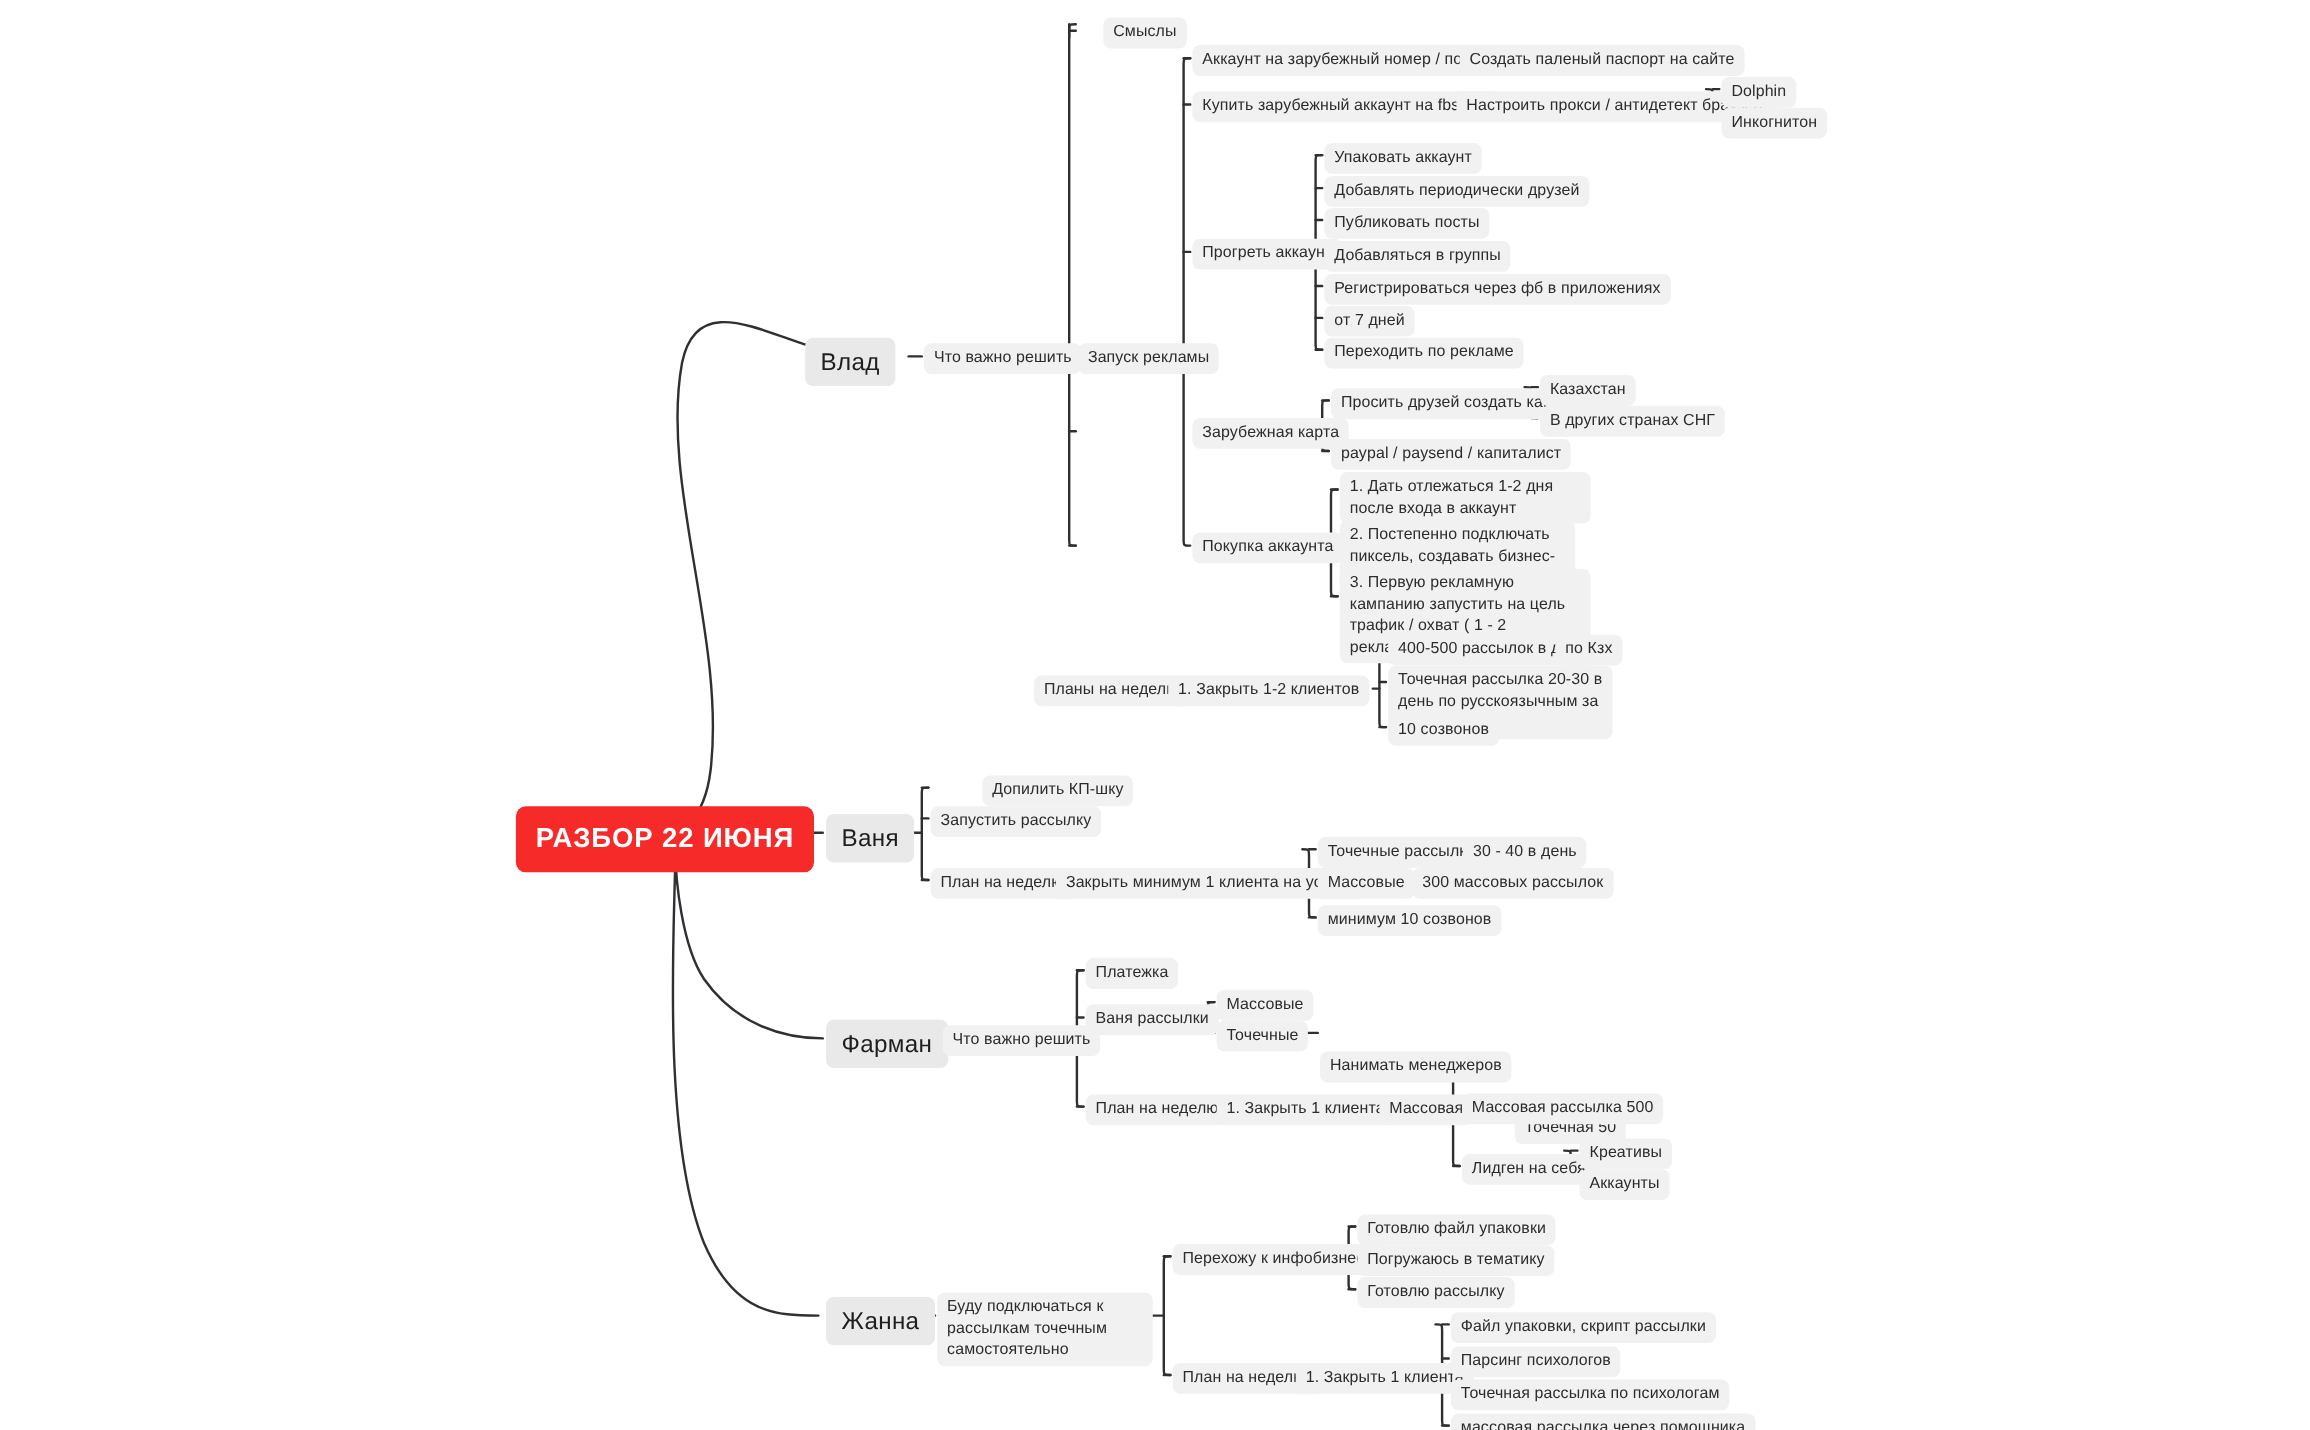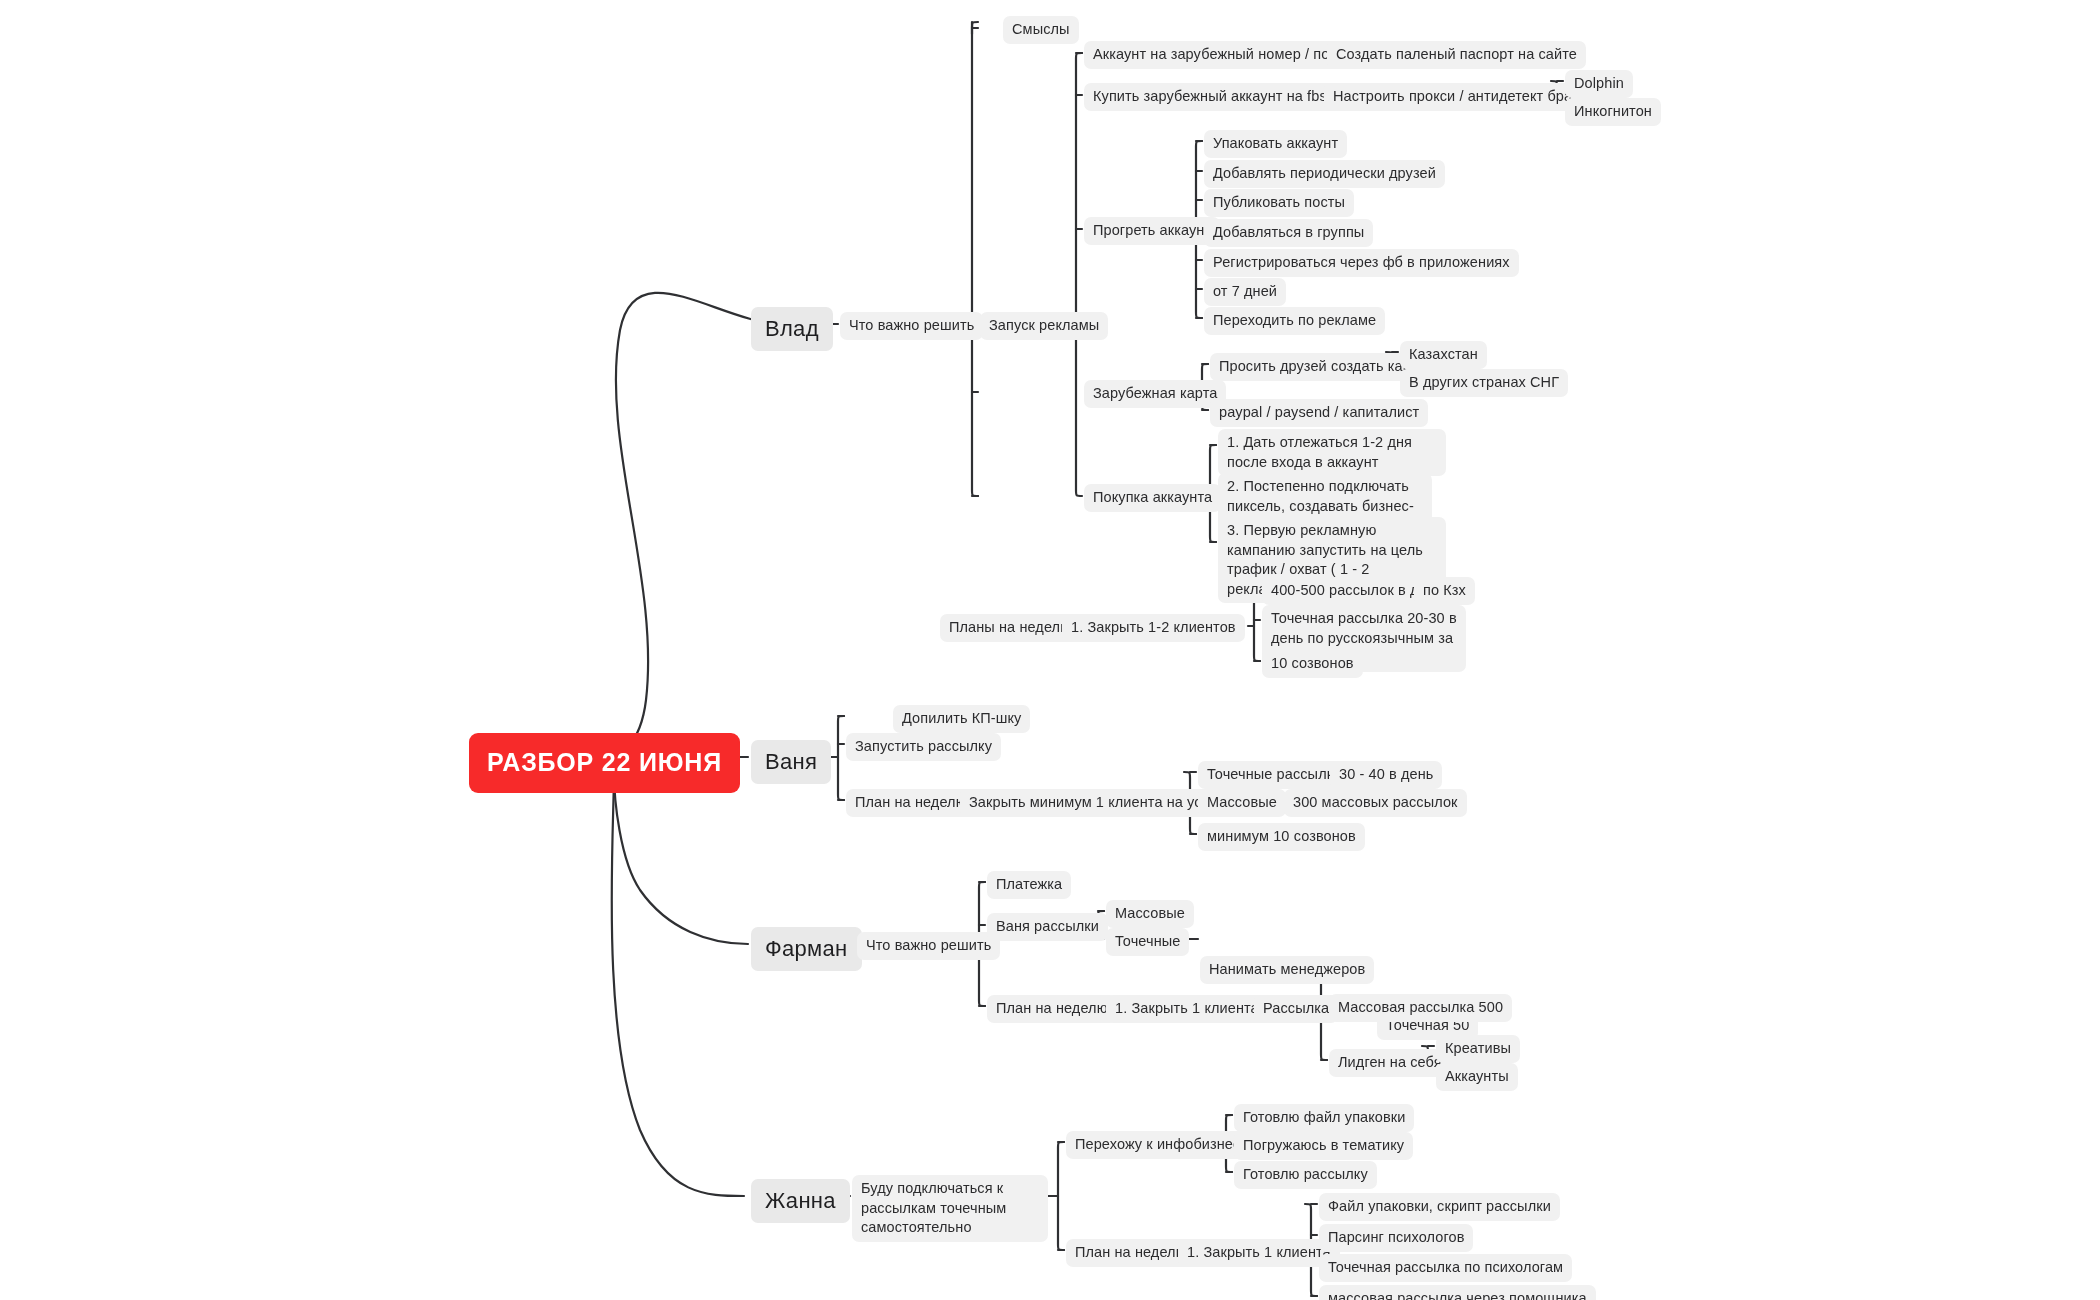--- a/index.html
+++ b/index.html
@@ -181,21 +181,21 @@
     <path d="M 1305 1204 C 1311 1204 1311 1204 1311 1210 L 1311 1290 C 1311 1296 1311 1296 1317 1296"></path>
     <path d="M 1305 1250 L 1311 1250"></path>
     <path d="M 1311 1204 L 1317 1204"></path>
     <path d="M 1311 1235 L 1317 1235"></path>
     <path d="M 1311 1265 L 1317 1265"></path>
     <path d="M 1311 1296 L 1317 1296"></path>
   </svg>
 
   <div class="node root" style="left:469px;top:733px;">РАЗБОР 22 ИЮНЯ</div>
 
-  <div class="node person" style="left:751px;top:307px;text-align:center;">Влад</div>
+  <div class="node person" style="left:732px;top:307px;text-align:center;">Влад</div>
   <div class="node person" style="left:751px;top:740px;">Ваня</div>
   <div class="node person" style="left:751px;top:927px;">Фарман</div>
   <div class="node person" style="left:751px;top:1179px;">Жанна</div>
 
   <div class="node" style="left:840px;top:312px;">Что важно решить</div>
   <div class="node" style="left:940px;top:614px;">Планы на неделю</div>
 
   <div class="node" style="left:980px;top:16px;margin-left:23px;">Смыслы</div>
   <div class="node" style="left:980px;top:312px;">Запуск рекламы</div>
   <div class="node" style="left:1084px;top:380px;">Зарубежная карта</div>
@@ -247,21 +247,21 @@
   <div class="node" style="left:857px;top:932px;">Что важно решить</div>
   <div class="node" style="left:987px;top:871px;">Платежка</div>
   <div class="node" style="left:987px;top:913px;">Ваня рассылки</div>
   <div class="node" style="left:987px;top:995px;">План на неделю</div>
 
   <div class="node" style="left:1106px;top:900px;">Массовые</div>
   <div class="node" style="left:1106px;top:928px;">Точечные</div>
   <div class="node" style="left:1200px;top:928px;margin-top:28px;">Нанимать менеджеров</div>
 
   <div class="node" style="left:1106px;top:995px;">1. Закрыть 1 клиента</div>
-  <div class="node" style="left:1254px;top:995px;">Рассылка</div>
+  <div class="node" style="left:1254px;top:995px;">Массовая</div>
 
   <div class="node" style="left:1329px;top:1012px;margin-left:48px;">Точечная 50</div>
   <div class="node" style="left:1329px;top:994px;">Массовая рассылка 500</div>
   <div class="node" style="left:1329px;top:1049px;">Лидген на себя</div>
   <div class="node" style="left:1436px;top:1035px;">Креативы</div>
   <div class="node" style="left:1436px;top:1063px;">Аккаунты</div>
 
   <div class="node" style="left:852px;top:1175px;width:196px;">Буду подключаться к рассылкам точечным самостоятельно</div>
   <div class="node" style="left:1066px;top:1131px;">Перехожу к инфобизнесу</div>
   <div class="node" style="left:1066px;top:1239px;">План на неделю:</div>

